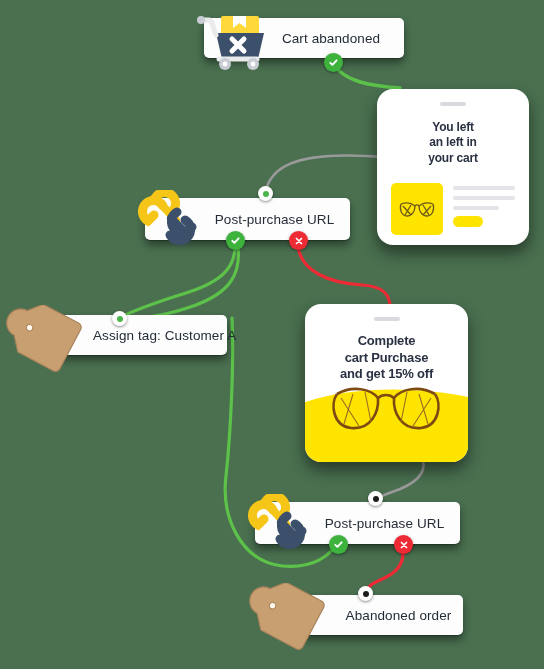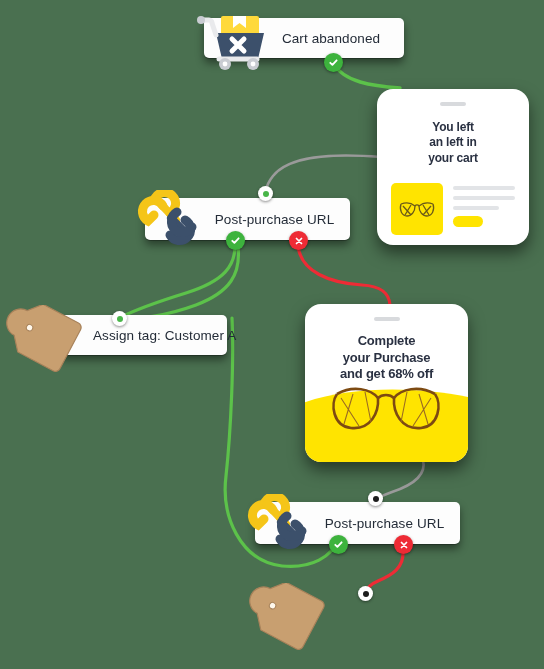--- a/index.html
+++ b/index.html
@@ -233,22 +233,22 @@
     </span>
   </div>
   <div class="port port-dot green" style="left:112px;top:311px;">
       <i></i>
     </div>
 
   <div class="phone" style="left:305px;top:304px;width:163px;height:158px;">
     <div class="notch"></div>
     <h3 style="font-size:13px;margin-top:12px;">
       <span>Complete</span><br>
-      <span>your Purchase</span><br>
-      <span>and get 68% off</span>
+      <span>cart Purchase</span><br>
+      <span>and get 15% off</span>
     </h3>
     <div class="promo-btn"></div>
     <div class="promo-art">
       <svg class="wave" viewBox="0 0 200 90" preserveAspectRatio="none">
         <path d="M0,34 C55,8 140,10 200,26 L200,90 L0,90 Z" fill="#ffe400"></path>
       </svg>
       <svg width="118" height="62" viewBox="0 0 118 62" style="position:absolute;left:22px;top:2px;">
         <g fill="none" stroke="#7d4a12" stroke-width="2.6">
           <path d="M10,16 C3,26 6,48 24,50 C44,52 52,34 51,20"></path>
           <path d="M108,16 C115,26 112,48 94,50 C74,52 66,34 67,20"></path>
@@ -289,20 +289,23 @@
         <path d="M2.5,6.3 L4.8,8.6 L9.4,3.6" fill="none" stroke="#fff" stroke-width="2" stroke-linecap="round" stroke-linejoin="round"></path>
       </svg>
   </div>
   <div class="port port-badge no" style="left:394px;top:535px;">
     <svg width="10" height="10" viewBox="0 0 12 12">
         <path d="M3,3 L9,9 M9,3 L3,9" fill="none" stroke="#fff" stroke-width="2.1" stroke-linecap="round"></path>
       </svg>
   </div>
 
   <div class="node" style="left:243px;top:585px;width:215px;height:62px;">
+    <div class="pill" style="left:55px;top:10px;width:165px;height:40px;">
+      <span class="label" style="padding-left:0;">Abandoned order</span>
+    </div>
     <span class="icon" style="left:4px;top:-2px;width:86px;height:74px;">
       <svg width="86" height="74" viewBox="0 0 86 74">
         <g transform="rotate(28 40 36)">
           <path d="M22,4 h40 a5,5 0 0 1 5,5 v44 a5,5 0 0 1 -5,5 h-40 l-11,-13 a6,6 0 0 1 0,-28 z" fill="#c89f70" stroke="#a8825a" stroke-width="1.2"></path>
           <circle cx="21" cy="31" r="3.2" fill="#fff8ec" stroke="#a8825a" stroke-width="1"></circle>
         </g>
       </svg>
     </span>
   </div>
   <div class="port port-dot black" style="left:358px;top:586px;">

